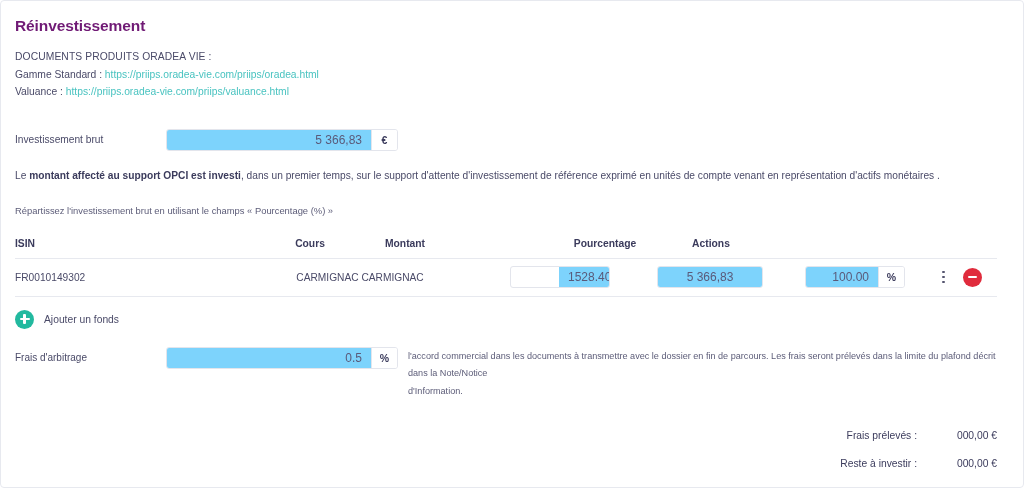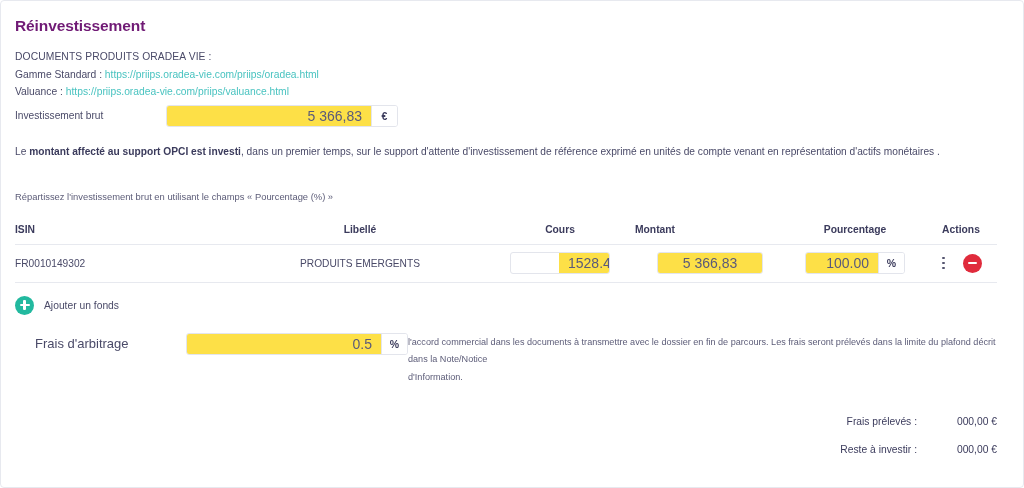--- a/index.html
+++ b/index.html
@@ -49,21 +49,21 @@
   .doc-head { letter-spacing: 0.1px; }
   .doc-link {
     color: #49c3c0;
     text-decoration: none;
   }
 
   
   .brut-row {
     display: flex;
     align-items: center;
-    margin-top: 4px;
+    margin-top: 28px;
     height: 22px;
   }
   .brut-label {
     font-size: 10.2px;
     width: 151px;
     flex: 0 0 151px;
     color: #4a4a68;
   }
   .field {
     display: flex;
@@ -73,23 +73,23 @@
     border-radius: 3px;
     background: #fff;
     overflow: hidden;
   }
   .field-value {
     flex: 1 1 auto;
     display: flex;
     align-items: center;
     justify-content: flex-end;
     padding: 0 9px;
-    font-size: 14px;
+    font-size: 12px;
     color: #5a5a7a;
-    background: #fde047;
+    background: #7dd3fc;
   }
   .field-unit {
     flex: 0 0 auto;
     width: 26px;
     display: flex;
     align-items: center;
     justify-content: center;
     font-size: 10.5px;
     font-weight: bold;
     color: #3b3b5c;
@@ -102,21 +102,21 @@
   .para-opci {
     margin-top: 18px;
     font-size: 10.2px;
     line-height: 14px;
     color: #4a4a68;
     white-space: nowrap;
   }
   .para-opci b { font-weight: bold; color: #3b3b5c; }
 
   .para-repartissez {
-    margin-top: 32px;
+    margin-top: 22px;
     font-size: 9.4px;
     color: #5c5c78;
   }
 
   
   .table { margin-top: 22px; width: 982px; }
   .thead {
     display: flex;
     align-items: center;
     font-size: 10.3px;
@@ -221,24 +221,23 @@
     margin-top: 18px;
   }
   .frais-left {
     display: flex;
     align-items: center;
     flex: 0 0 393px;
     width: 393px;
     height: 22px;
   }
   .frais-label {
-    font-size: 13px;
+    font-size: 10px;
     width: 151px;
     flex: 0 0 151px;
-    margin-left: 20px;
   }
   .frais-field { width: 232px; }
 
   .frais-note {
     font-size: 9.1px;
     line-height: 17.5px;
     color: #5c5c78;
     padding-top: 1px;
     width: 608px;
   }
@@ -291,30 +290,29 @@
 
     <div class="para-opci">
       <span>Le </span><b>montant affecté au support OPCI est investi</b><span>, dans un premier temps, sur le support d'attente d'investissement de référence exprimé en unités de compte venant en représentation d'actifs monétaires .</span>
     </div>
 
     <div class="para-repartissez">Répartissez l'investissement brut en utilisant le champs « Pourcentage (%) »</div>
 
     <div class="table">
       <div class="thead">
         <div class="col-isin">ISIN</div>
-        <div class="col-lib">Libellé</div>
         <div class="col-cours">Cours</div>
         <div class="col-mont">Montant</div>
         <div class="col-pct">Pourcentage</div>
         <div class="col-act">Actions</div>
       </div>
 
       <div class="trow">
         <div class="col-isin cell-text">FR0010149302</div>
-        <div class="col-lib cell-text">PRODUITS EMERGENTS</div>
+        <div class="col-lib cell-text">CARMIGNAC CARMIGNAC</div>
 
         <div class="col-cours cell-flex">
           <div class="field f-cours">
             <div class="field-value">1528.40</div>
             <div class="field-unit">€</div>
           </div>
         </div>
 
         <div class="col-mont cell-flex">
           <div class="field f-mont">

